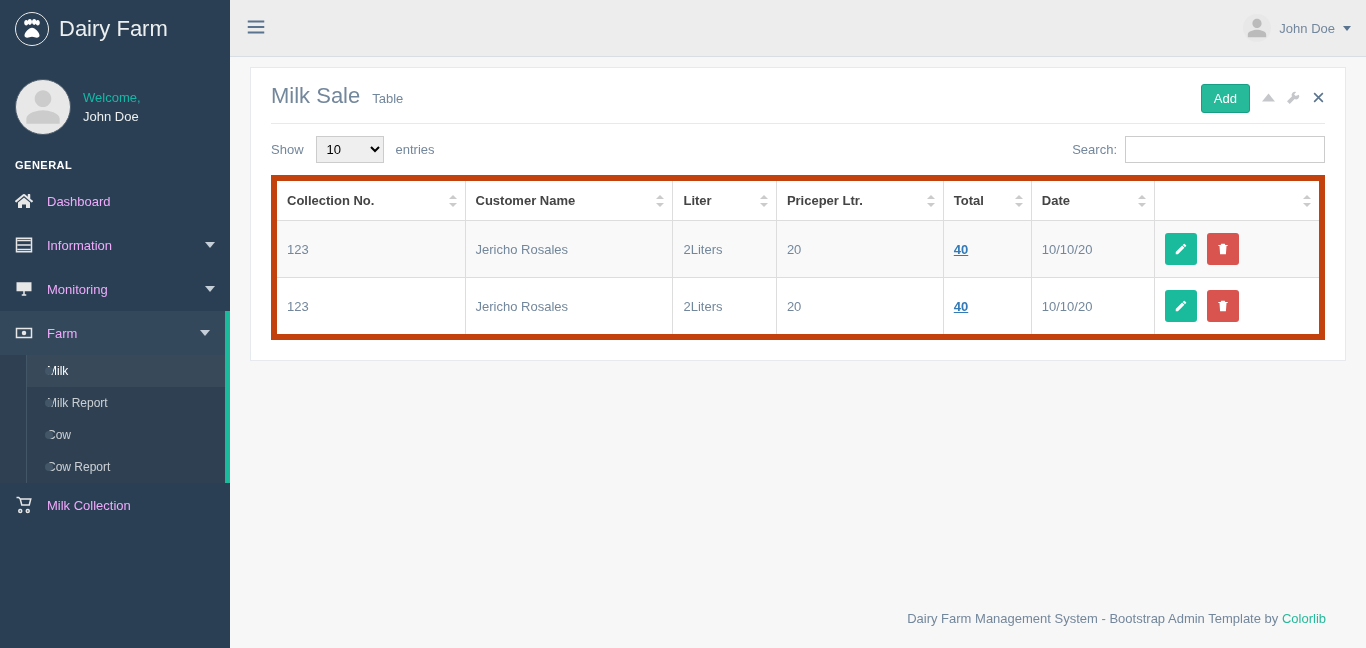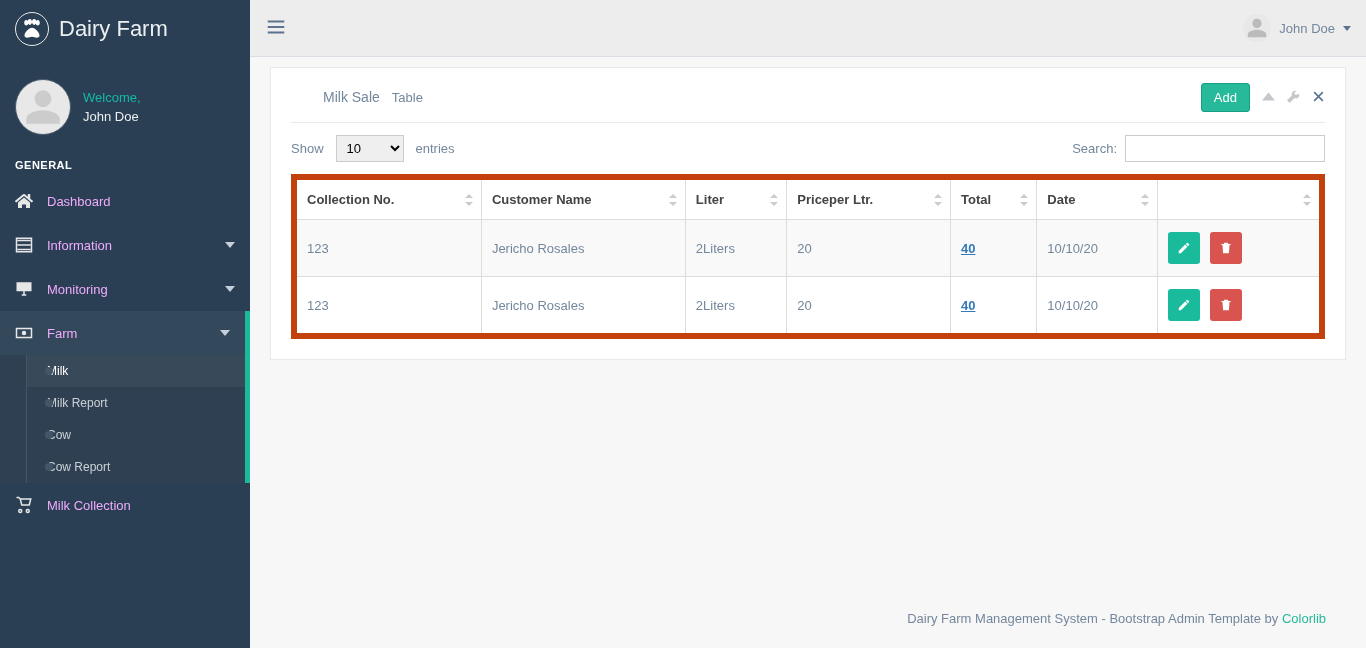--- a/index.html
+++ b/index.html
@@ -1,20 +1,20 @@
 <!DOCTYPE html>
 <html><head>
 <meta charset="utf-8">
 <style>
   * { box-sizing: border-box; margin: 0; padding: 0; }
   html, body { height: 100%; font-family: "Helvetica Neue", Helvetica, Arial, sans-serif; font-size: 13px; color: #73879C; }
   body { display: flex; width: 1366px; height: 648px; overflow: hidden; background: #F7F7F7; }
 
   
-  .sidebar { width: 250px; background: #2A3F54; color: #ECF0F1; display: flex; flex-direction: column; flex-shrink: 0; }
+  .sidebar { width: 230px; background: #2A3F54; color: #ECF0F1; display: flex; flex-direction: column; flex-shrink: 0; }
   .brand { display: flex; align-items: center; gap: 10px; padding: 12px 15px; border-bottom: 1px solid #2A3F54; }
   .brand-badge { width: 34px; height: 34px; border: 1px solid #EAEAEA; border-radius: 50%; display: flex; align-items: center; justify-content: center; }
   .brand-badge svg { width: 20px; height: 20px; fill: #fff; }
   .brand-title { font-size: 22px; color: #ECF0F1; font-weight: 400; }
   .profile { display: flex; align-items: center; gap: 12px; padding: 20px 15px 10px; }
   .avatar-big { width: 56px; height: 56px; border-radius: 50%; background: #E8E8E8; border: 1px solid #4A5A6A; display:flex; align-items:center; justify-content:center; }
   .avatar-big svg{width:40px;height:40px;fill:#ccc;}
   .profile-text span { display: block; color: #14b8a6; font-size: 13px; }
   .profile-text .name { color: #ECF0F1; font-weight: 400; margin-top: 4px; }
   .section-title { color: #fff; font-weight: bold; font-size: 11px; letter-spacing: 0.5px; padding: 14px 15px 8px; }
@@ -36,21 +36,21 @@
   .ham { cursor: pointer; }
   .ham svg { width: 22px; height: 22px; fill: #5A738E; }
   .top-right { margin-left: auto; display: flex; align-items: center; gap: 8px; cursor:pointer; }
   .avatar-sm { width: 28px; height: 28px; border-radius: 50%; background: #E8E8E8; display:flex;align-items:center;justify-content:center; }
   .avatar-sm svg{width:22px;height:22px;fill:#bbb;}
   .caret-d { width:0;height:0;border-left:4px solid transparent;border-right:4px solid transparent;border-top:5px solid #5A738E; }
 
   .content { flex: 1; padding: 10px 20px; display:flex; flex-direction:column; overflow:auto;}
   .panel { background: #fff; border: 1px solid #E6E9ED; padding: 15px 20px 20px; position:relative; }
   .panel-head { display: flex; align-items: baseline; gap: 12px; border-bottom: 1px solid #E6E9ED; padding-bottom: 10px; }
-  .panel-head h2 { font-size: 14px; color: #73879C; font-weight: 400; margin-left: 32px; }
+  .panel-head h2 { font-size: 22px; color: #73879C; font-weight: 400; }
   .panel-head small { color: #73879C; font-size: 13px; }
   .panel-tools { margin-left: auto; display: flex; align-items: center; gap: 12px; }
   .btn-add { background: #26B99A; color: #fff; border: 1px solid #169F85; border-radius: 3px; padding: 6px 12px; font-size: 13px; cursor: pointer; }
   .tool-ico svg { width: 13px; height: 13px; fill: #C5C7CB; cursor:pointer; }
 
   .dt-top { display: flex; align-items: center; padding: 12px 0; }
   .dt-len { display: flex; align-items: center; gap: 12px; color: #73879C; }
   .dt-len select { border: 1px solid #ccc; padding: 4px 6px; font-size: 13px; min-width:68px; }
   .dt-search { margin-left: auto; display: flex; align-items: center; gap: 8px; }
   .dt-search input { border: 1px solid #ccc; padding: 5px 8px; width: 200px; font-size: 13px; }

